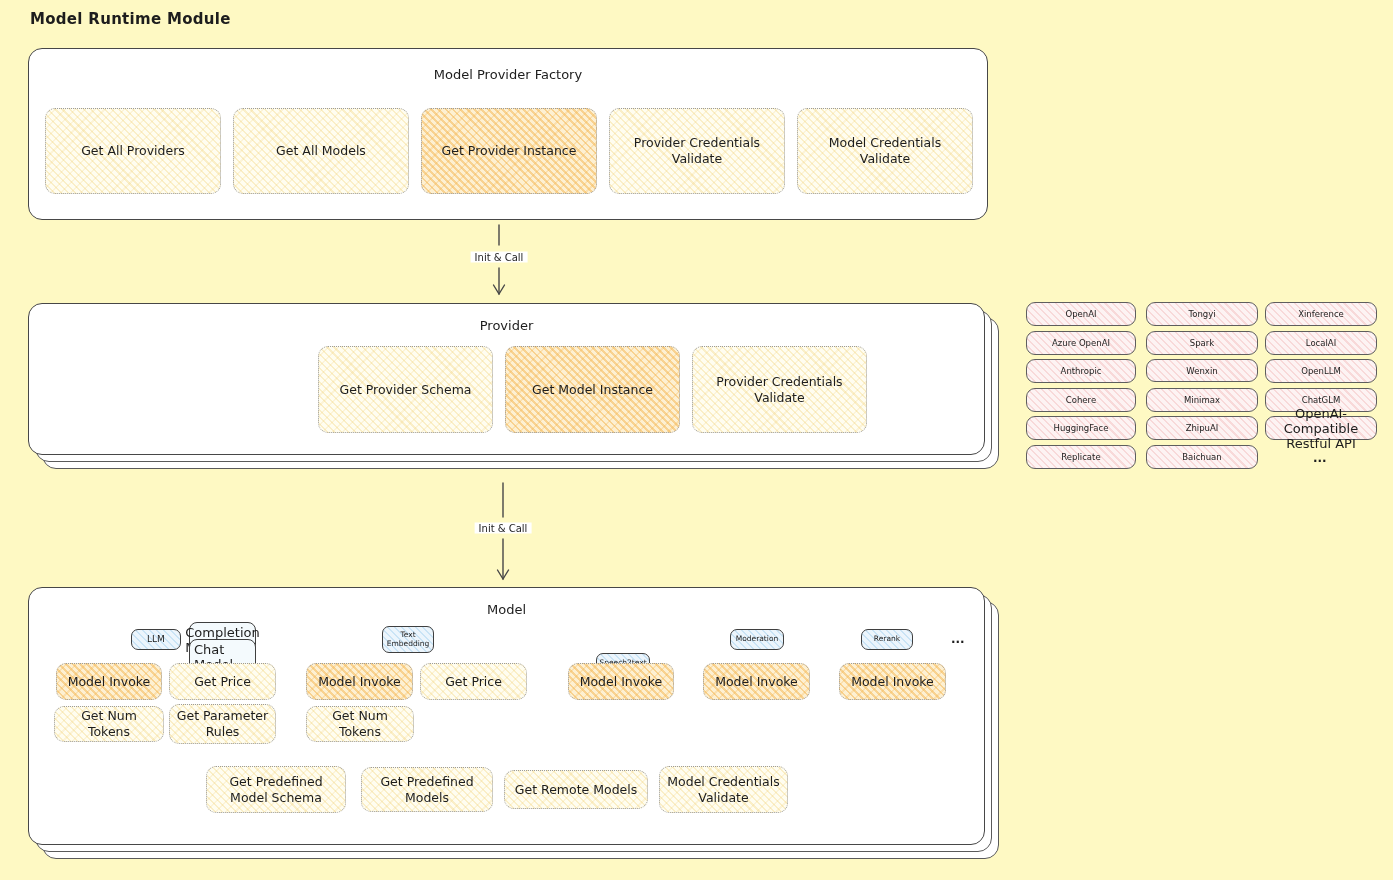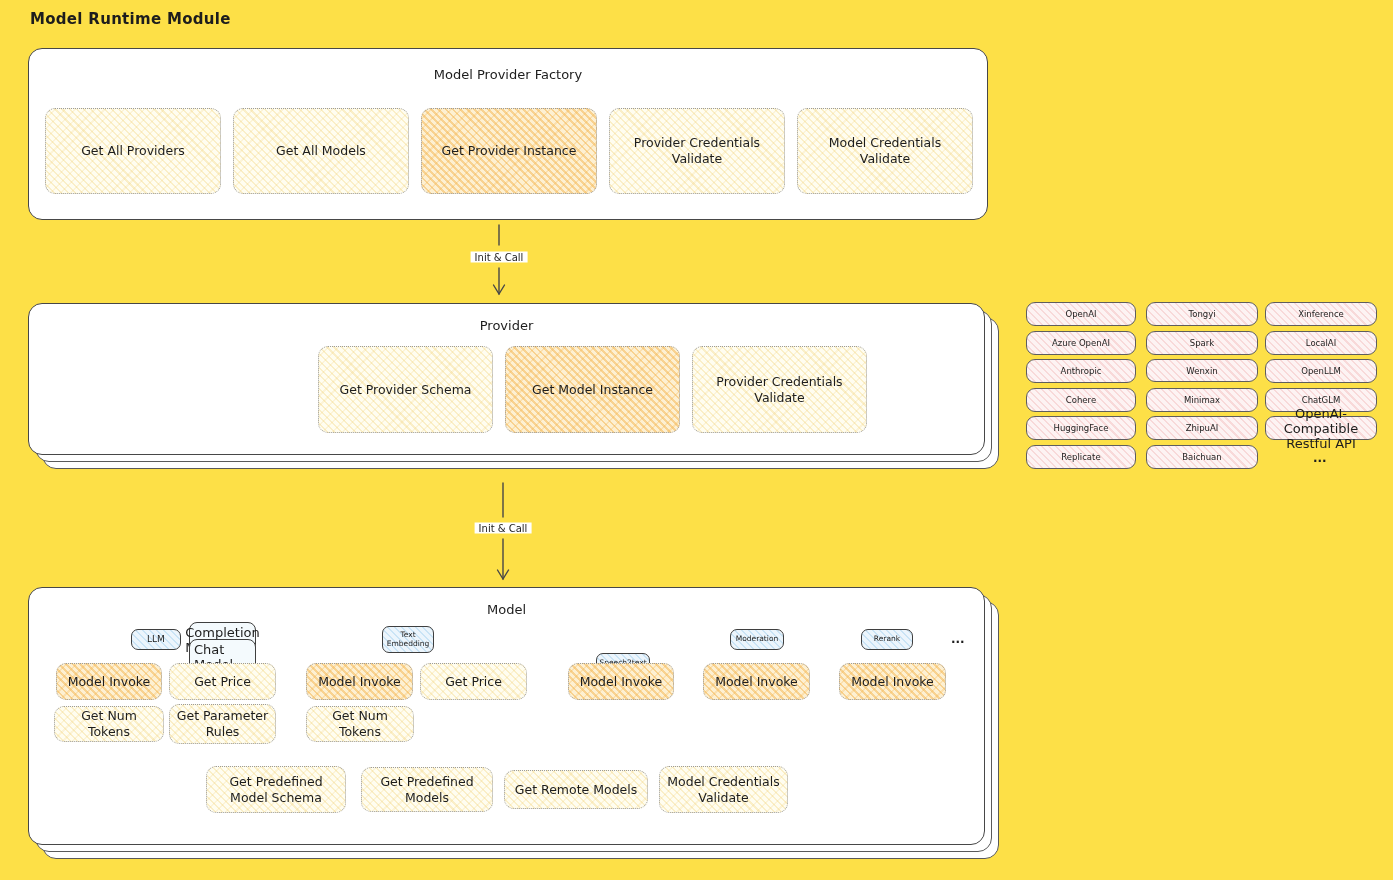--- a/index.html
+++ b/index.html
@@ -1,18 +1,18 @@
 <!DOCTYPE html>
 <html><head>
 <meta charset="utf-8">
 <style>
   * { margin:0; padding:0; box-sizing:border-box; }
   html,body { background:#ffffff; }
   body { font-family:"DejaVu Sans", sans-serif; color:#1d1d1d; }
-  .stage { position:relative; width:1393px; height:880px; background:#fde047; overflow:hidden; }
+  .stage { position:relative; width:1393px; height:880px; background:#fef9c3; overflow:hidden; }
 
   .abs { position:absolute; }
 
   .diagram-title { font-size:15px; font-weight:600; letter-spacing:.3px; }
 
   .container { position:absolute; background:#fff; border:1.5px solid #474747; border-radius:14px; }
   .container-title { position:absolute; left:0; right:0; text-align:center; font-size:13px; }
 
   .ghost { position:absolute; background:#fff; border:1.3px solid #5a5a5a; border-radius:14px; }
 

